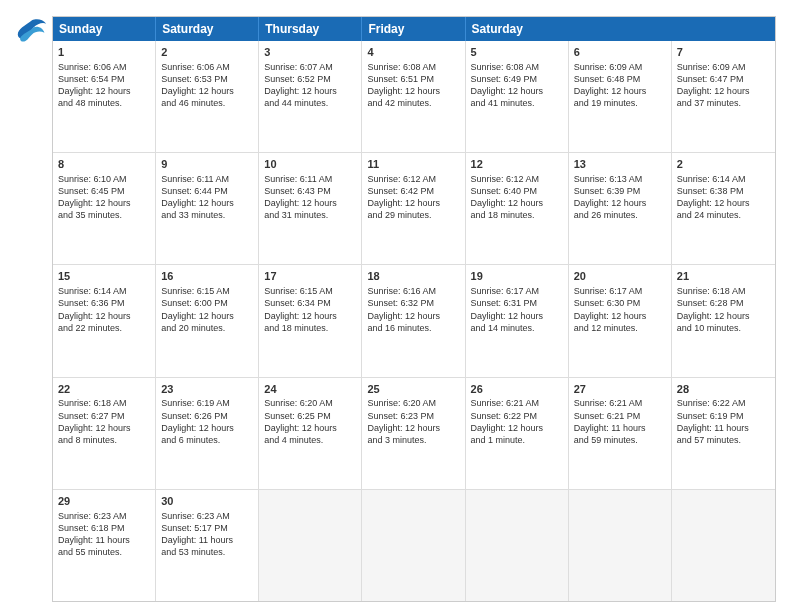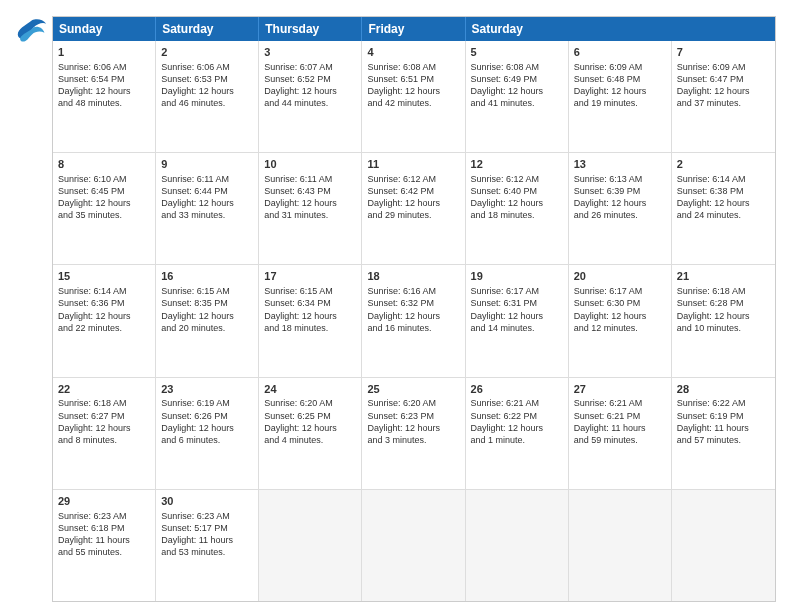--- a/index.html
+++ b/index.html
@@ -232,21 +232,21 @@
           <div class="cal-cell">
             <span class="day-num">15</span>
             <div>Sunrise: 6:14 AM</div>
             <div>Sunset: 6:36 PM</div>
             <div>Daylight: 12 hours</div>
             <div>and 22 minutes.</div>
           </div>
           <div class="cal-cell">
             <span class="day-num">16</span>
             <div>Sunrise: 6:15 AM</div>
-            <div>Sunset: 8:35 PM</div>
+            <div>Sunset: 6:00 PM</div>
             <div>Daylight: 12 hours</div>
             <div>and 20 minutes.</div>
           </div>
           <div class="cal-cell">
             <span class="day-num">17</span>
             <div>Sunrise: 6:15 AM</div>
             <div>Sunset: 6:34 PM</div>
             <div>Daylight: 12 hours</div>
             <div>and 18 minutes.</div>
           </div>

